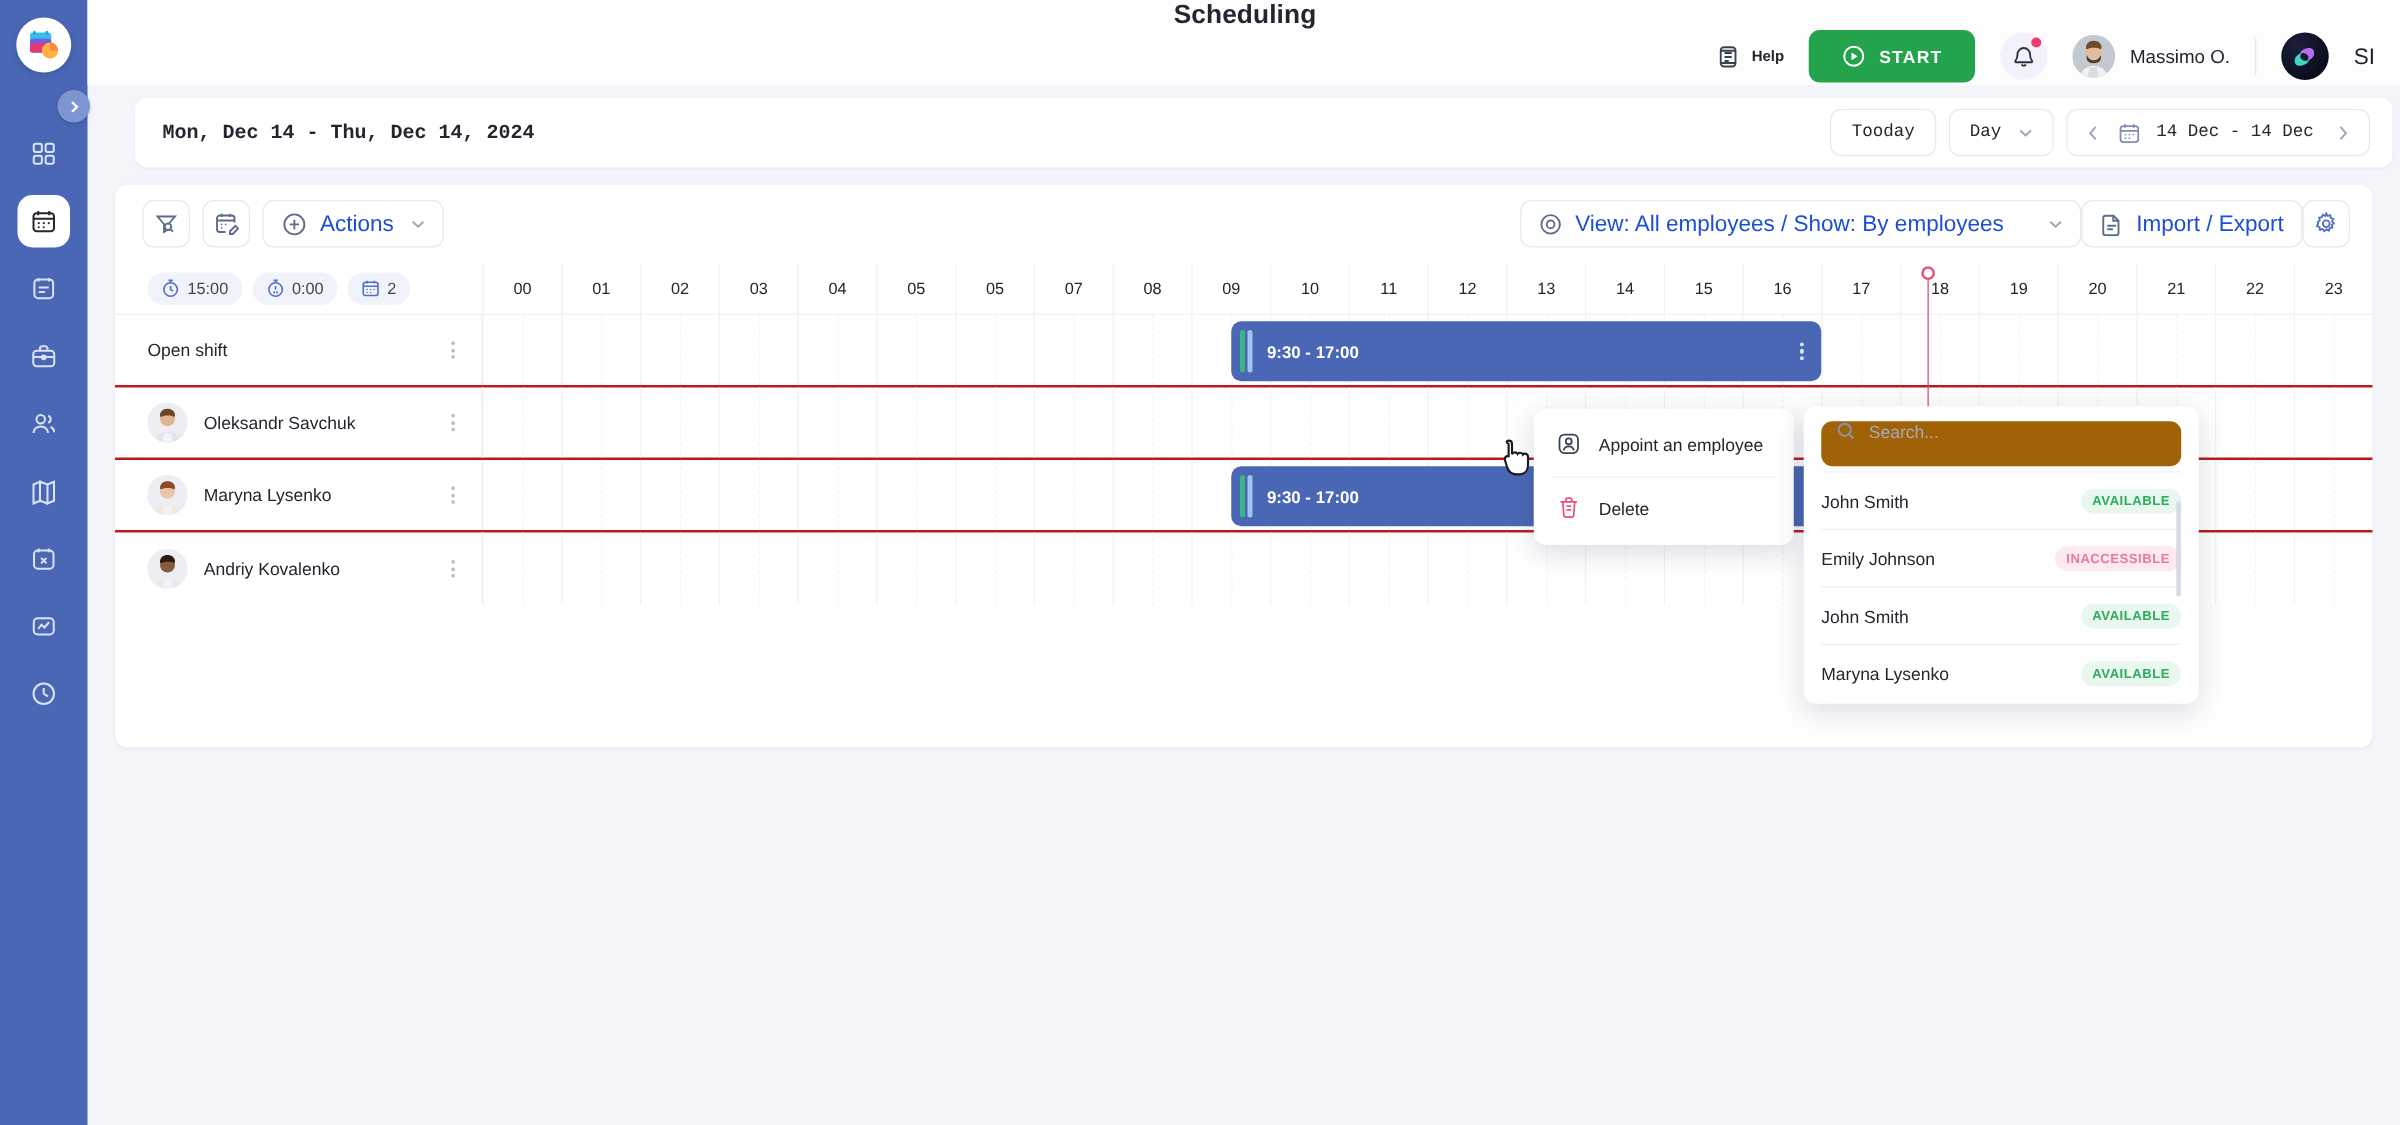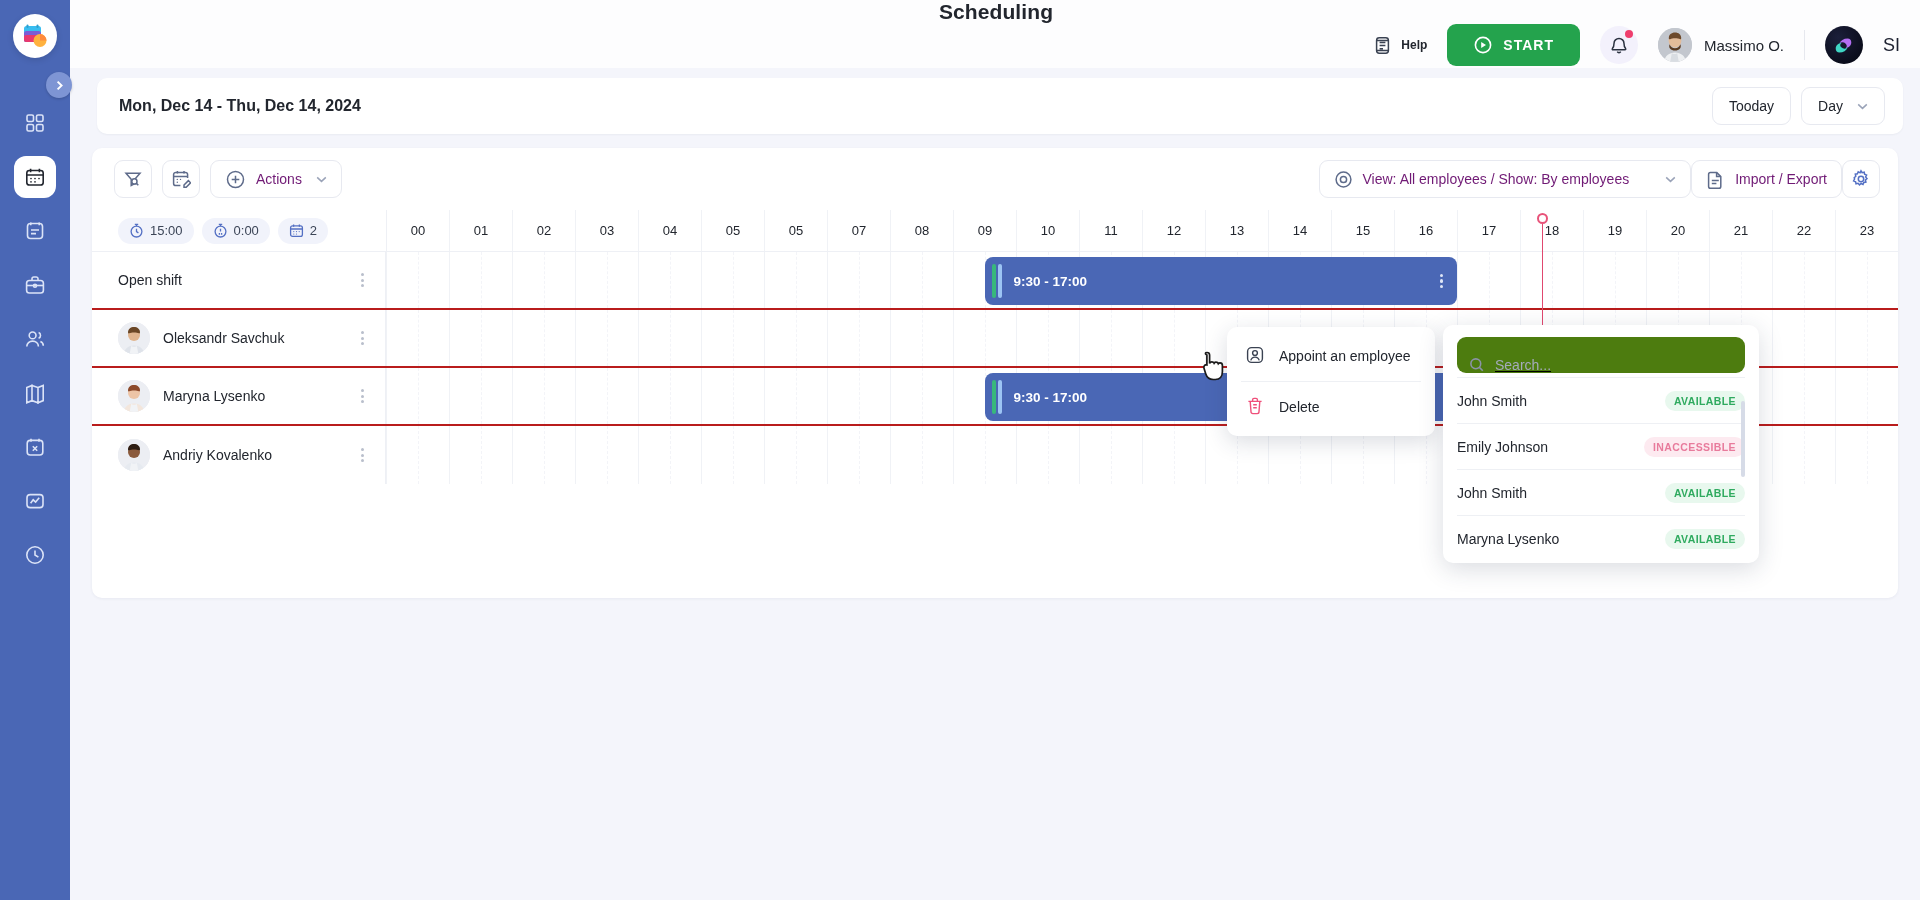--- a/index.html
+++ b/index.html
@@ -74,24 +74,25 @@
   .hdr-sep { width: 1px; height: 30px; background: #e6e8ee; }
   .brand-mark {
     width: 38px; height: 38px; border-radius: 50%;
     background: radial-gradient(circle at 35% 30%, #1b1f3a 0%, #090b18 80%);
     display: flex; align-items: center; justify-content: center;
   }
   .brand-txt { font-size: 18px; color: #1d2130; font-weight: normal; }
 
   
   .datebar {
-    position: absolute; left: 97px; top: 78px; width: 1806px; height: 56px;
+    position: absolute; left: 108px; top: 78px; width: 1806px; height: 56px;
     background: #fff; border-radius: 10px;
     display: flex; align-items: center; padding: 0 18px 0 22px;
     box-shadow: 0 1px 2px rgba(40,50,80,.05);
+    font-family: Liberation Mono, monospace;
   }
   .range-title { font-size: 16px; font-weight: bold; color: #22262e; }
   .datebar-right { margin-left: auto; display: flex; align-items: center; gap: 10px; }
   .btn-o {
     height: 38px; border: 1px solid #e7e9f0; border-radius: 9px;
     background: #fff; display: flex; align-items: center; gap: 10px;
     padding: 0 16px; font-size: 14px; color: #22262e; cursor: pointer;
     font-family: inherit;
   }
   .btn-ico {
@@ -114,21 +115,21 @@
   .card {
     position: absolute; left: 92px; top: 148px; width: 1806px; height: 450px;
     background: #fff; border-radius: 10px;
     box-shadow: 0 1px 3px rgba(40,50,80,.06);
   }
   .toolbar2 { display: flex; align-items: center; height: 62px; padding: 0 18px 0 22px; }
   .toolbar2-right { margin-left: auto; display: flex; align-items: flex-start; }
   .actions-btn {
     height: 38px; border: 1px solid #e7e9f0; border-radius: 9px; background: #fff;
     display: flex; align-items: center; gap: 10px; padding: 0 14px;
-    font-size: 14px; color: #701a75; cursor: pointer; font-family: inherit;
+    font-size: 18px; color: #1d4ed8; cursor: pointer; font-family: inherit;
   }
   .tb-gap { width: 10px; }
 
   
   .grid-head {
     display: flex; height: 42px; border-bottom: 1px solid #eef0f5;
     position: relative;
   }
   .names-col-head {
     width: 294px; flex: none; display: flex; align-items: center;
@@ -207,22 +208,22 @@
   }
   .ctx-item.danger { color: #22262e; }
   .ctx-div { height: 1px; background: #eef0f4; margin: 6px 14px; }
 
   .emp-pop {
     position: absolute; z-index: 21; background: #fff; border-radius: 10px;
     box-shadow: 0 6px 24px rgba(35,45,75,.17);
     width: 316px; padding: 12px 14px 4px;
   }
   .search-box {
-    display: flex; align-items: flex-end; gap: 10px; height: 36px;
-    background: #4d7c0f; border-radius: 9px; padding: 0 12px; text-decoration: underline;
+    display: flex; align-items: flex-start; gap: 10px; height: 36px;
+    background: #a16207; border-radius: 9px; padding: 0 12px;
   }
   .search-box input {
     border: none; outline: none; background: transparent; flex: 1;
     font-family: inherit; font-size: 14px; color: #22262e;
   }
   .search-box input::placeholder { color: #a4abbb; }
   .emp-list { margin-top: 4px; max-height: 182px; overflow: hidden; position: relative; }
   .emp-row {
     display: flex; align-items: center; height: 46px;
     border-top: 1px solid #eef0f4; cursor: pointer;
@@ -383,20 +384,42 @@
     <div class="datebar-right">
       <button class="btn-o">
         <span>Tooday</span>
       </button>
       <button class="btn-o">
         <span>Day</span>
         <svg class="chev" width="11" height="7" viewBox="0 0 11 7" fill="none" stroke="#9aa3b8" stroke-width="1.5">
             <path d="M1.2 1.4 5.5 5.4l4.3-4"></path>
           </svg>
       </button>
+      <div class="nav-range">
+        <div class="arrow-btn">
+          <svg width="9" height="13" viewBox="0 0 9 13" fill="none" stroke="currentColor" stroke-width="1.5">
+              <path d="M6.6 1.4 2.2 6.5l4.4 5"></path>
+            </svg>
+        </div>
+        <svg width="19" height="19" viewBox="0 0 19 19" fill="none" stroke="#7e8cb5" stroke-width="1.4">
+          <rect x="2.4" y="3.8" width="14.2" height="12.8" rx="2.3"></rect>
+          <path d="M2.4 7.6h14.2M6 2.4v2.8M13 2.4v2.8"></path>
+          <circle cx="6.4" cy="10.6" r=".7" fill="#7e8cb5" stroke="none"></circle>
+            <circle cx="9.5" cy="10.6" r=".7" fill="#7e8cb5" stroke="none"></circle>
+          <circle cx="12.6" cy="10.6" r=".7" fill="#7e8cb5" stroke="none"></circle>
+            <circle cx="6.4" cy="13.5" r=".7" fill="#7e8cb5" stroke="none"></circle>
+          <circle cx="9.5" cy="13.5" r=".7" fill="#7e8cb5" stroke="none"></circle>
+        </svg>
+        <div class="range-lbl">14 Dec - 14 Dec</div>
+        <div class="arrow-btn">
+          <svg width="9" height="13" viewBox="0 0 9 13" fill="none" stroke="currentColor" stroke-width="1.5">
+              <path d="M2.4 1.4l4.4 5.1-4.4 5"></path>
+            </svg>
+        </div>
+      </div>
     </div>
   </div>
 
   <div class="card">
 
     <div class="toolbar2">
       <div class="btn-ico">
         <svg width="20" height="20" viewBox="0 0 20 20" fill="none" stroke="#5e6b8a" stroke-width="1.5">
           <path d="M3 4.2h14l-5.2 6v4.4l-3.6 2V10.2z"></path>
             <circle cx="11.4" cy="12.4" r="2.6" fill="#fff"></circle>

